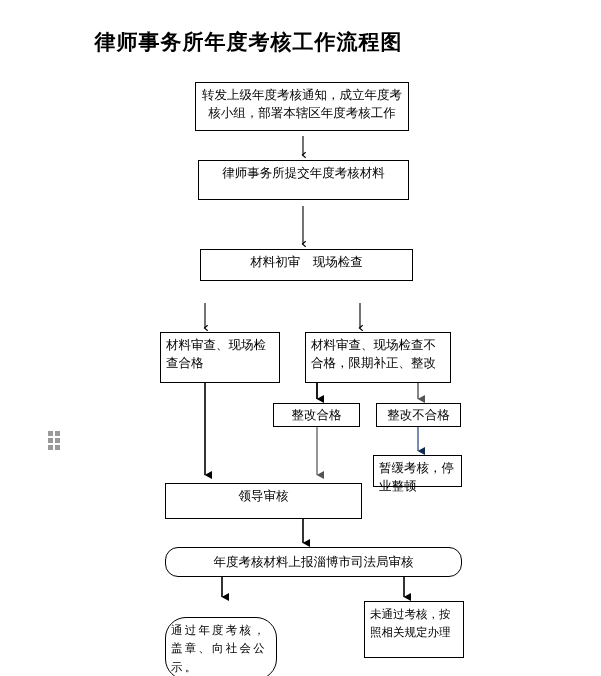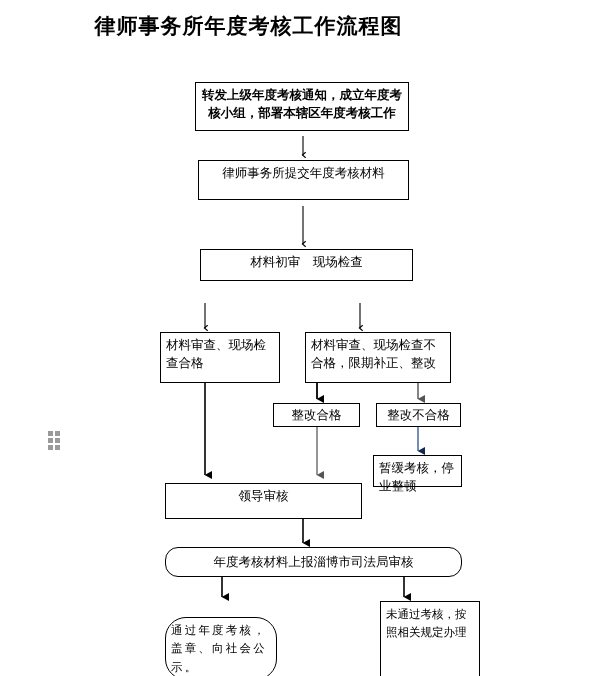--- a/index.html
+++ b/index.html
@@ -16,21 +16,21 @@
   }
   #canvas {
     position: absolute;
     left: 0; top: 0;
     width: 601px;
     height: 676px;
   }
   .title {
     position: absolute;
     left: 0;
-    top: 12px;
+    top: 28px;
     width: 497px;
     text-align: center;
     font-family: Liberation Mono, monospace;
     font-weight: bold;
     font-size: 21px;
     letter-spacing: 1px;
     color: #000000;
     white-space: nowrap;
   }
   .node {
@@ -48,33 +48,33 @@
   .node span {
     display: block;
     width: 100%;
   }
   .n-top     { align-items: flex-start; }
   .n-center  { align-items: center; }
   .t-center  { text-align: center; }
   .t-left    { text-align: left; }
 
   
-  #node-notice       { left:195px; top:82px;  width:214px; height:49px;font-weight:bold; }
+  #node-notice       { left:195px; top:82px;  width:214px; height:49px; }
   #node-notice span  { text-align: center; }
   #node-submit       { left:198px; top:160px; width:211px; height:40px; }
   #node-review       { left:200px; top:249px; width:213px; height:32px; }
   #node-pass-check   { left:160px; top:332px; width:120px; height:51px; }
   #node-fail-check   { left:305px; top:332px; width:146px; height:51px; }
   #node-rect-ok      { left:273px; top:403px; width:87px;  height:24px; }
   #node-rect-fail    { left:376px; top:403px; width:85px;  height:24px; }
   #node-suspend      { left:373px; top:455px; width:89px;  height:32px; }
   #node-leader       { left:165px; top:483px; width:197px; height:36px; }
   #node-report       { left:165px; top:547px; width:297px; height:30px;border-radius:13px; }
   #node-final-pass   { left:165px; top:617px; width:112px; height:63px;border-radius:21px; }
-  #node-final-fail   { left:380px; top:601px; width:100px; height:76px; }
+  #node-final-fail   { left:364px; top:601px; width:100px; height:57px; }
 
   #node-final-pass span,
   #node-final-fail span { font-size: 11.5px; line-height: 1.6; }
   #node-final-pass span { letter-spacing: 2.2px; }
 
   .drag-handle {
     position: absolute;
     left: 48px;
     top: 431px;
     width: 13px;

